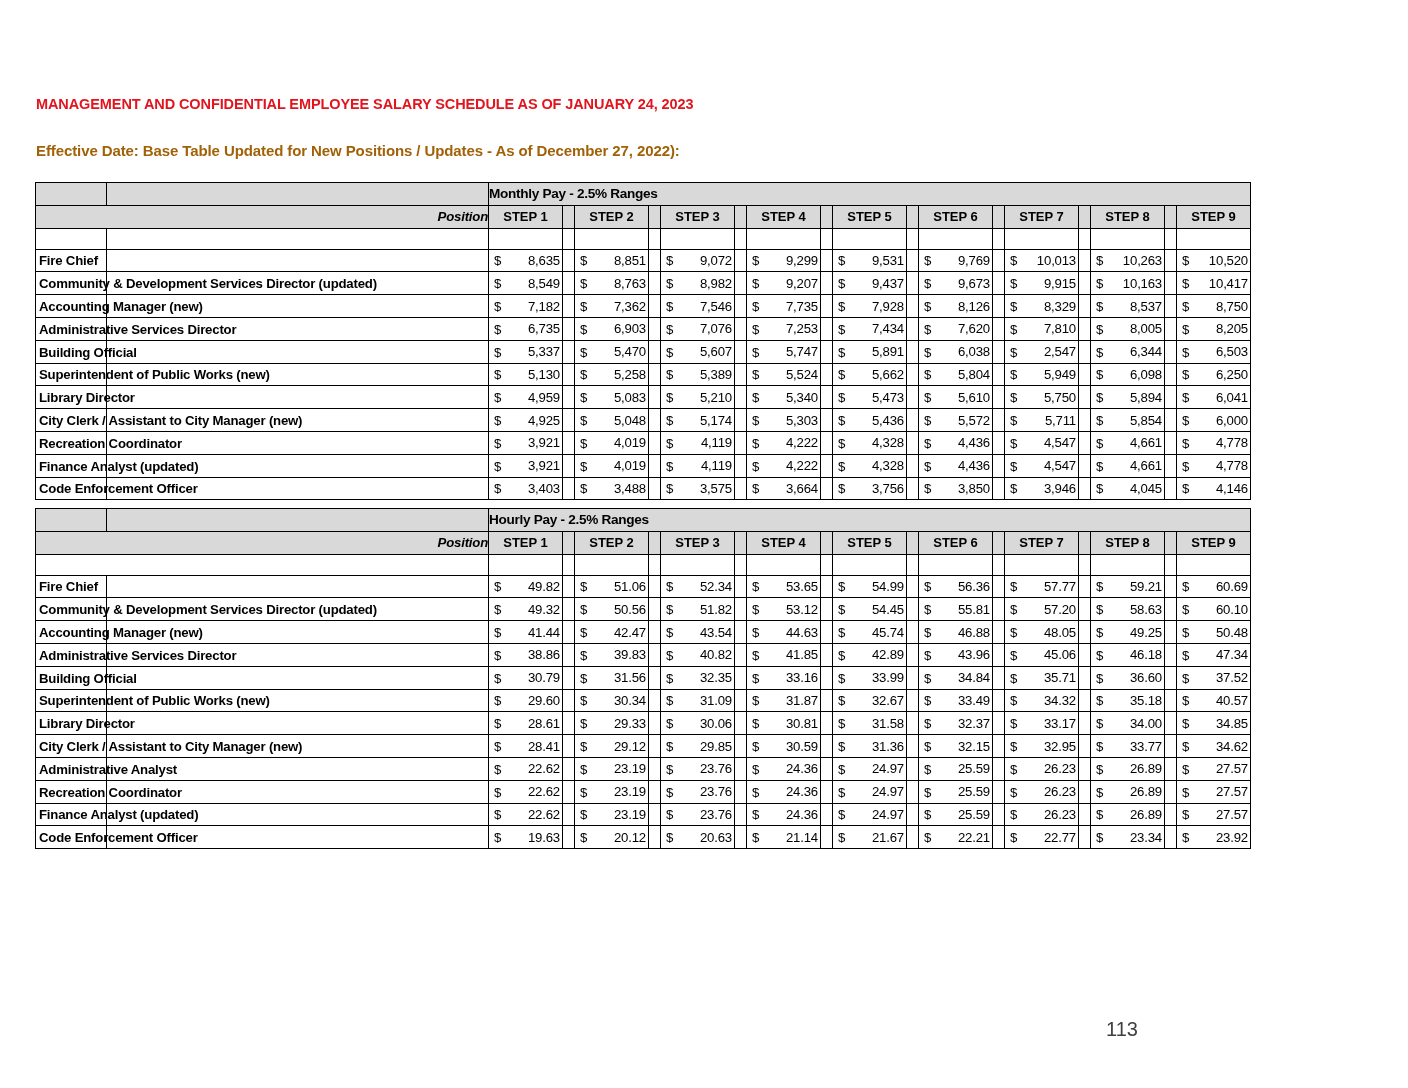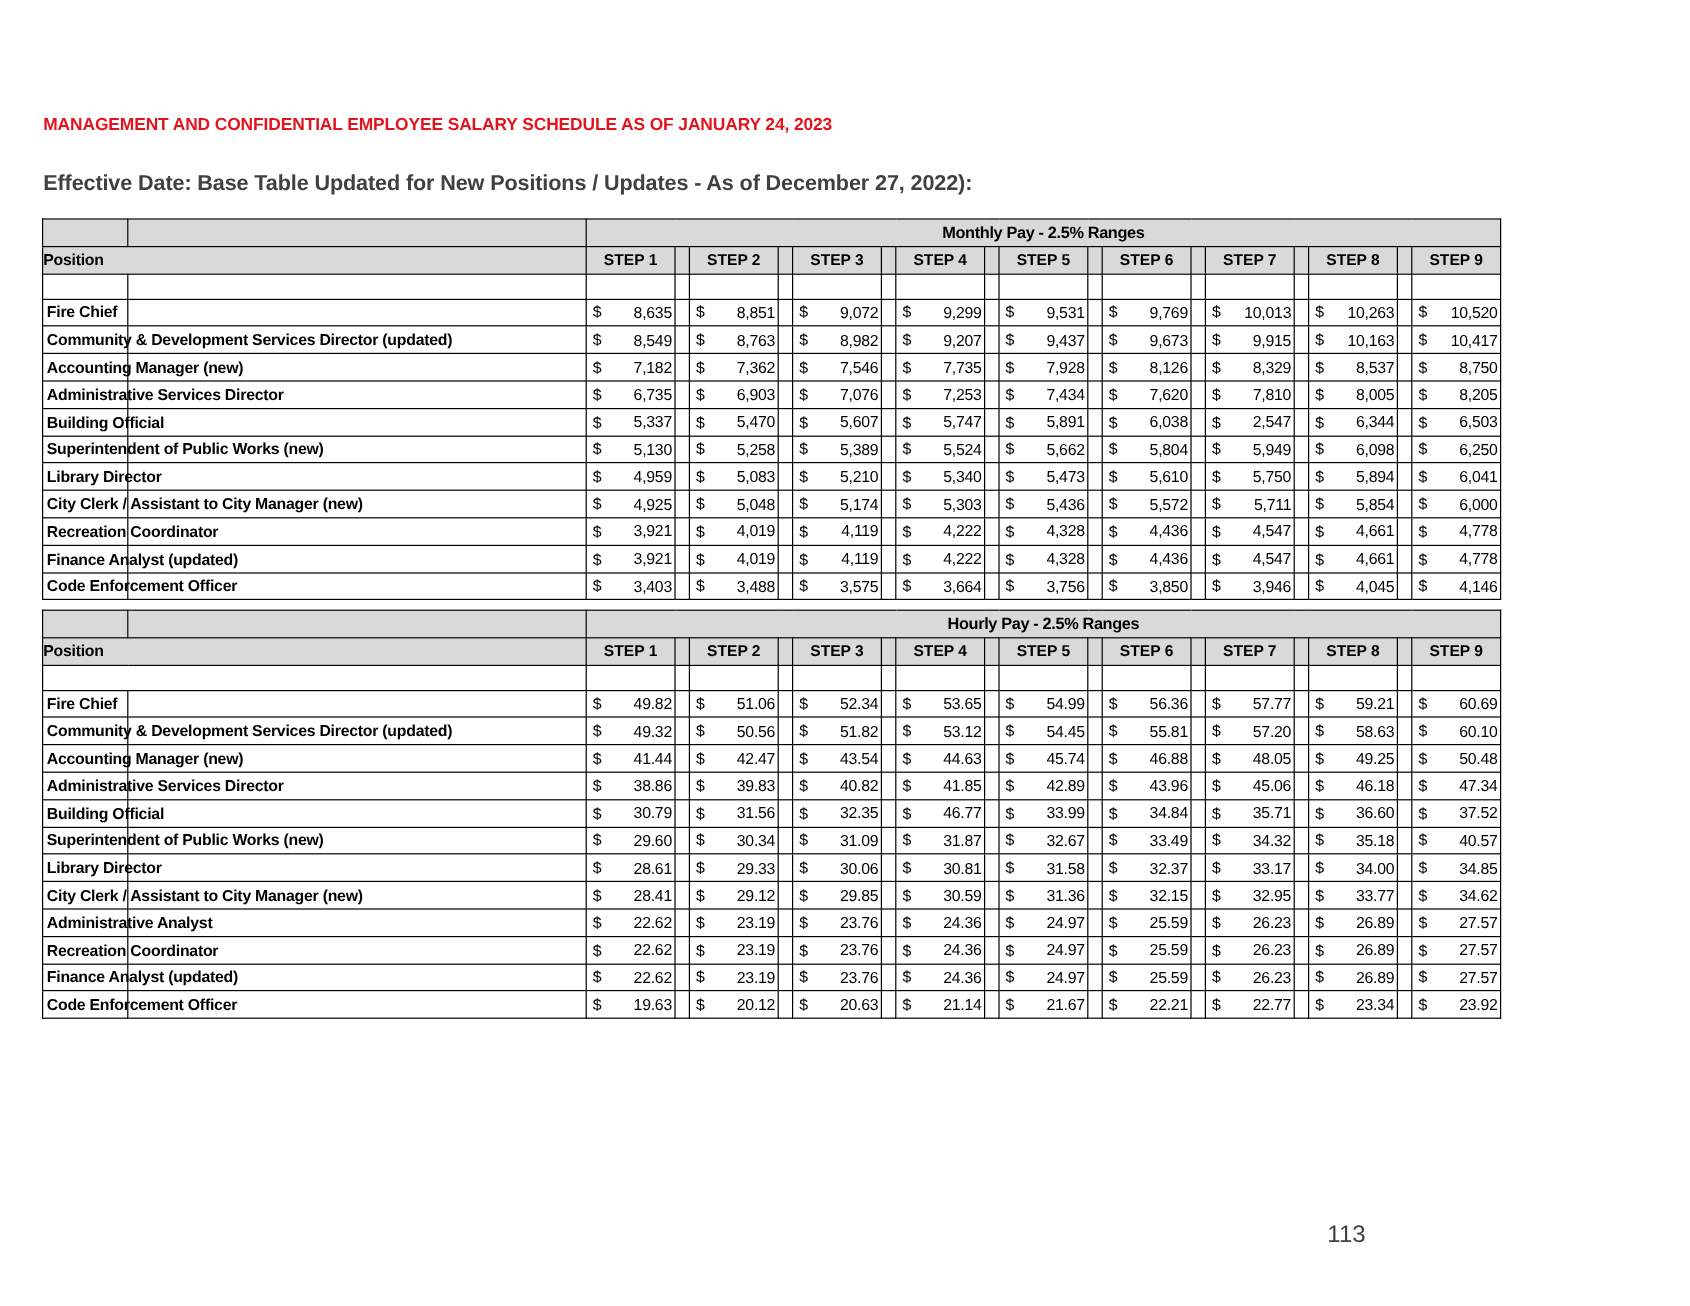--- a/index.html
+++ b/index.html
@@ -31,23 +31,23 @@
     font-weight: bold;
     color: #E2151E;
     letter-spacing: -0.1px;
     white-space: nowrap;
   }
 
   .doc-subtitle {
     position: absolute;
     left: 36px;
     top: 142px;
-    font-size: 18px;
+    font-size: 15px;
     font-weight: bold;
-    color: #404040;
+    color: #a16207;
     letter-spacing: -0.1px;
     white-space: nowrap;
   }
 
   .sheet {
     position: absolute;
     border-collapse: collapse;
     table-layout: fixed;
     font-size: 13.2px;
     font-weight: bold;
@@ -68,40 +68,40 @@
 
   
   col.c-narrow { width: 71px; }
   col.c-wide   { width: 382px; }
   col.c-step   { width: 74px; }
   col.c-gap    { width: 12px; }
 
   .hdr-gray { background: #d9d9d9; }
 
   .banner-cell {
-    text-align: center;
     font-size: 13.6px;
     font-weight: bold;
     letter-spacing: -0.3px;
   }
 
   .step-hdr {
     text-align: center;
     font-size: 13px;
     font-weight: bold;
     letter-spacing: 0px;
   }
 
   .corner-blank { border-right: 1.4px solid #000; }
 
   .pos-label {
-    text-align: left;
+    text-align: right;
     padding-left: 3px;
     font-size: 13.2px;
     font-weight: bold;
+    font-style: italic;
   }
 
   
   .pos-name {
     position: relative;
     text-align: left;
     padding-left: 3px;
     font-size: 13.2px;
     font-weight: bold;
     overflow: visible;
@@ -1066,21 +1066,21 @@
             <span class="amt">31.56</span>
           </td>
           <td class="gapcol"></td>
           <td class="money">
             <span class="sym">$</span>
             <span class="amt">32.35</span>
           </td>
           <td class="gapcol"></td>
           <td class="money">
             <span class="sym">$</span>
-            <span class="amt">46.77</span>
+            <span class="amt">33.16</span>
           </td>
           <td class="gapcol"></td>
           <td class="money">
             <span class="sym">$</span>
             <span class="amt">33.99</span>
           </td>
           <td class="gapcol"></td>
           <td class="money">
             <span class="sym">$</span>
             <span class="amt">34.84</span>

